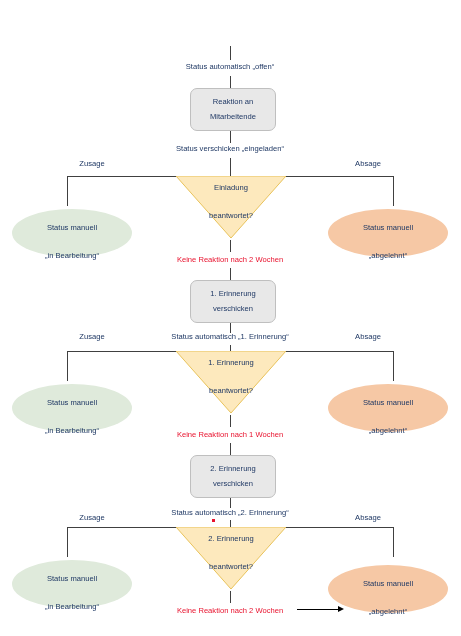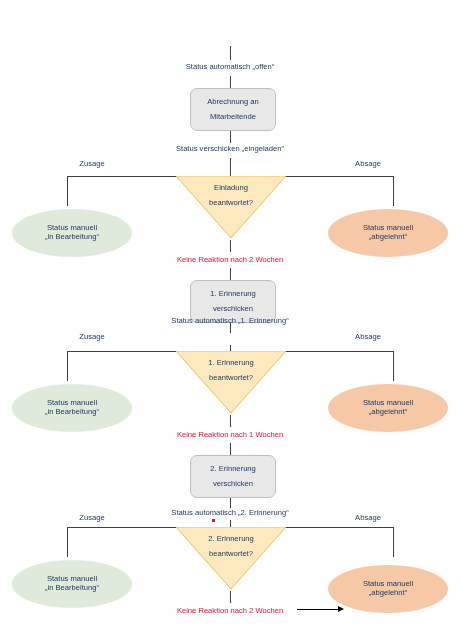--- a/index.html
+++ b/index.html
@@ -69,38 +69,39 @@
     text-align: center;
     color: #1f3864;
     font-size: 7.6px;
     line-height: 1.05;
   }
   .decision .tri-label .ln {
     display: block;
     white-space: nowrap;
   }
   .decision .tri-label .ln + .ln {
-    margin-top: 7px;
+    margin-top: 20px;
   }
   
   .ellipse {
     position: absolute;
     border-radius: 50%;
     display: flex;
     flex-direction: column;
     align-items: center;
     justify-content: center;
     text-align: center;
     color: #1f3864;
     font-size: 7.6px;
     line-height: 1.18;
   }
   .ellipse .ln {
     display: block;
     white-space: nowrap;
+    margin-top: 19px;
   }
   .ellipse-green {
     background: #dfeadb;
   }
   .ellipse-orange {
     background: #f6c8a5;
   }
   
   .vline {
     position: absolute;
@@ -159,21 +160,21 @@
 <body>
 
 <div id="canvas">
 
 
   <div class="vline" style="left:230px; top:46px; height:14px;"></div>
   <div class="lbl lbl-center" style="left:230px; top:63px;">Status automatisch „offen“</div>
   <div class="vline" style="left:230px; top:76px; height:12px;"></div>
 
   <div class="node process-box" style="left:190px; top:88px; width:86px; height:43px;">
-    <span class="ln">Abrechnung an</span>
+    <span class="ln">Reaktion an</span>
     <span class="ln">Mitarbeitende</span>
   </div>
 
   <div class="vline" style="left:230px; top:131px; height:12px;"></div>
   <div class="lbl lbl-center" style="left:230px; top:145px;">Status verschicken „eingeladen“</div>
   <div class="vline" style="left:230px; top:158px; height:18px;"></div>
 
   <div class="lbl lbl-center" style="left:92px; top:160px;">Zusage</div>
   <div class="lbl lbl-center" style="left:368px; top:160px;">Absage</div>
 
@@ -203,21 +204,21 @@
   <div class="vline" style="left:230px; top:240px; height:12px;"></div>
   <div class="lbl lbl-center lbl-red" style="left:230px; top:256px;">Keine Reaktion nach 2 Wochen</div>
   <div class="vline" style="left:230px; top:268px; height:12px;"></div>
 
   <div class="node process-box" style="left:190px; top:280px; width:86px; height:43px;">
     <span class="ln">1. Erinnerung</span>
     <span class="ln">verschicken</span>
   </div>
 
   <div class="vline" style="left:230px; top:323px; height:10px;"></div>
-  <div class="lbl lbl-center" style="left:230px; top:317px;">Status automatisch „1. Erinnerung“</div>
+  <div class="lbl lbl-center" style="left:230px; top:333px;">Status automatisch „1. Erinnerung“</div>
   <div class="vline" style="left:230px; top:345px; height:6px;"></div>
 
   <div class="lbl lbl-center" style="left:92px; top:333px;">Zusage</div>
   <div class="lbl lbl-center" style="left:368px; top:333px;">Absage</div>
 
   <div class="hline" style="left:67px; top:351px; width:326px;"></div>
   <div class="vline" style="left:67px; top:351px; height:30px;"></div>
   <div class="vline" style="left:393px; top:351px; height:30px;"></div>
 
   <div class="decision" style="left:176px; top:351px; width:110px; height:62px;">

